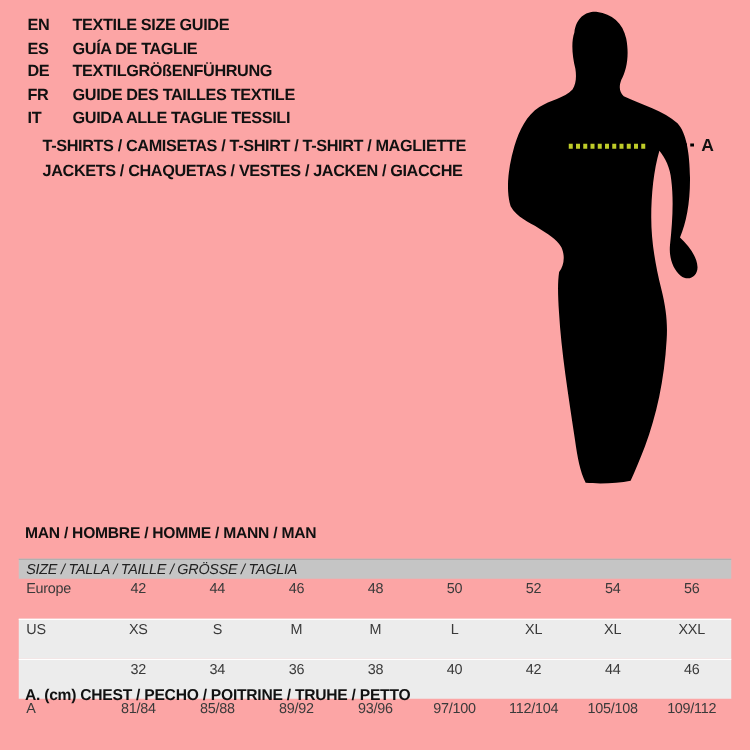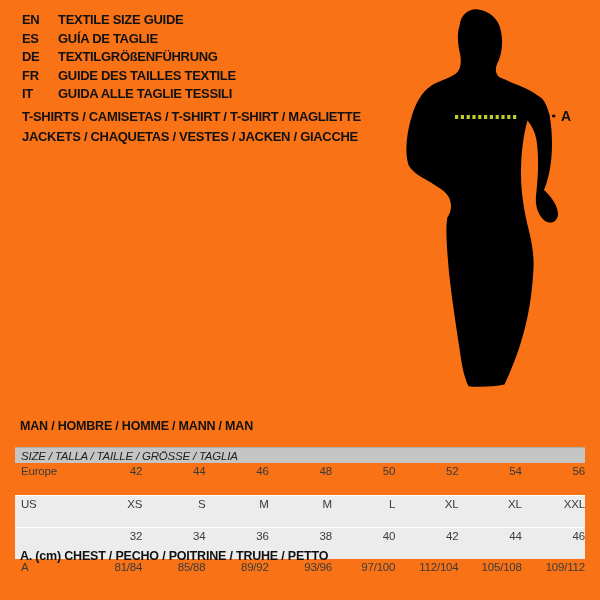--- a/index.html
+++ b/index.html
@@ -1,38 +1,38 @@
 <!DOCTYPE html>
 <html><head>
 <meta charset="utf-8">
 <style>
   html,body{margin:0;padding:0;background:#fff;}
   .page{
-    position:relative;width:600px;height:600px;background:#f97316;overflow:hidden;
+    position:relative;width:600px;height:600px;background:#fca5a5;overflow:hidden;
     font-family:"Liberation Sans", sans-serif;color:#111;
   }
   
   .lang-block{position:absolute;left:22px;top:11px;}
   .lang-row{display:flex;line-height:18.6px;font-size:13px;font-weight:bold;letter-spacing:-0.3px;}
   .lang-code{width:36px;flex:0 0 36px;}
   .lang-title{white-space:nowrap;}
   
-  .categories{position:absolute;left:22px;top:107px;font-size:13px;font-weight:bold;letter-spacing:-0.3px;line-height:19.5px;white-space:nowrap;}
+  .categories{position:absolute;left:34px;top:107px;font-size:13px;font-weight:bold;letter-spacing:-0.3px;line-height:19.5px;white-space:nowrap;}
   
   .figure-svg{position:absolute;left:395px;top:0px;width:190px;height:400px;}
   .measure-label{font-family:"Liberation Sans",sans-serif;font-size:14px;font-weight:bold;fill:#111;}
   
   .man-label{position:absolute;left:20px;top:419px;font-size:12.5px;font-weight:bold;letter-spacing:-0.2px;}
   
   .size-table{position:absolute;left:15px;top:447px;width:570px;font-size:11.5px;color:#3a3a3a;letter-spacing:-0.2px;}
   .t-header{height:16px;line-height:16px;background:#c5c5c5;color:#222;padding-left:6px;border-top:1px solid #b0b0b0;box-sizing:border-box;font-style:italic;}
   .t-row{display:grid;grid-template-columns:64px repeat(8,1fr);height:32px;line-height:17px;}
   .t-row.gray{background:#ececec;border-top:1px solid #fff;box-sizing:border-box;}
   .t-label{padding-left:6px;text-align:left;}
-  .t-cell{text-align:right;}
+  .t-cell{text-align:center;}
   
   .footer-note{position:absolute;left:20px;top:549px;font-size:12.5px;font-weight:bold;letter-spacing:-0.2px;}
 </style>
 </head>
 <body>
 
 <div class="page">
 
   <div class="lang-block">
     <div class="lang-row">

